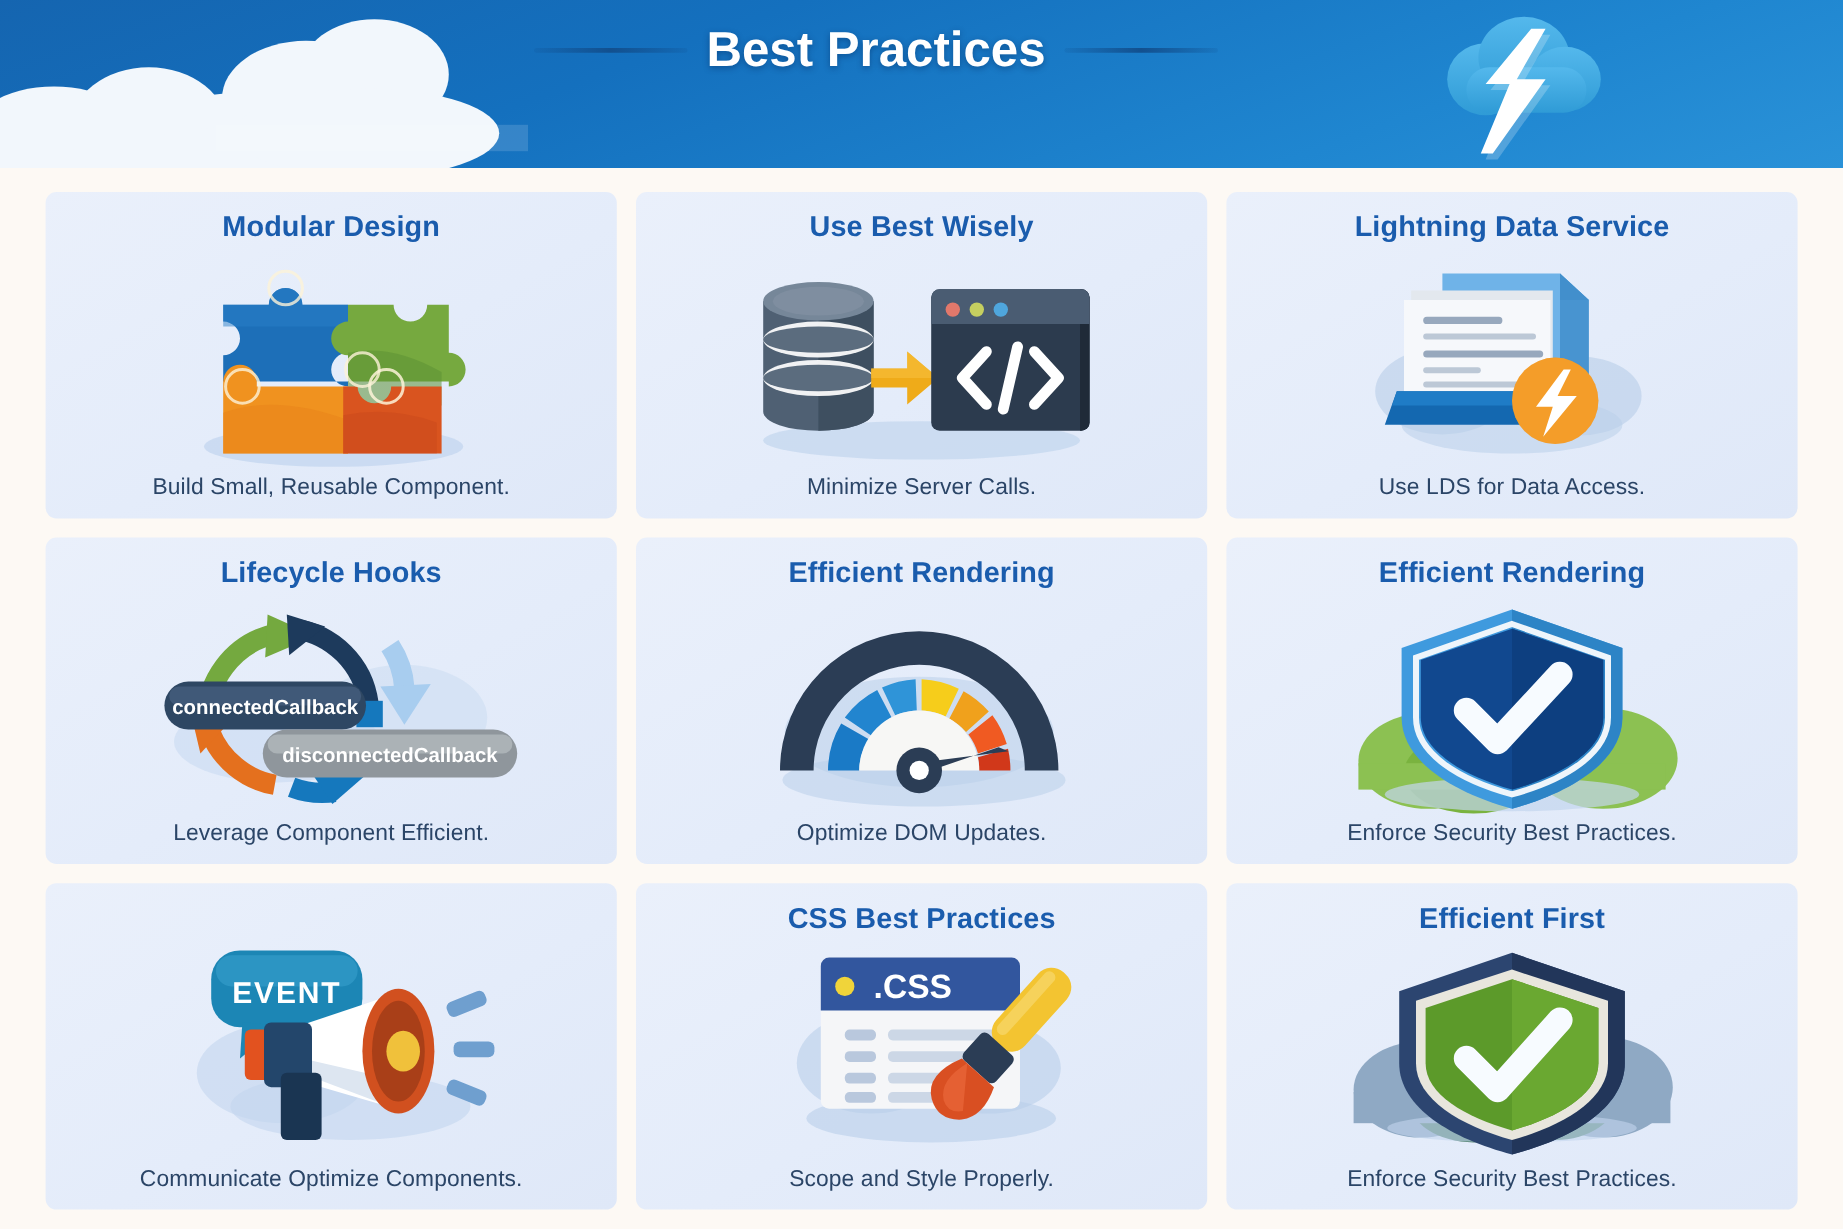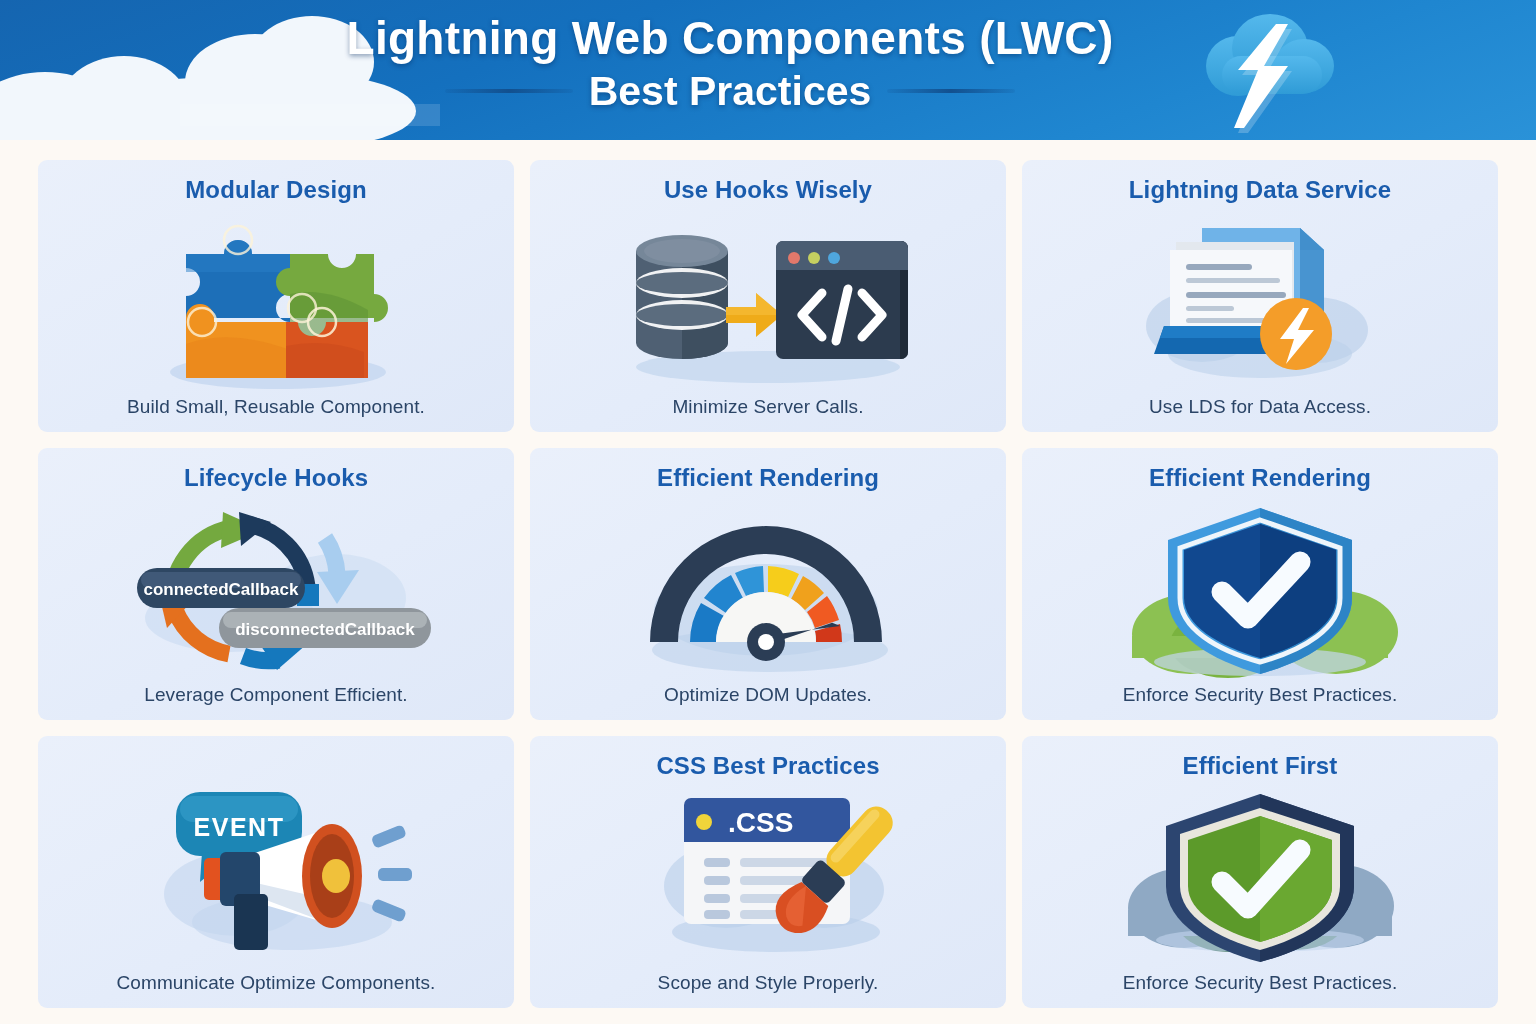--- a/index.html
+++ b/index.html
@@ -84,21 +84,20 @@
   <div class="hdr-cloud c1"></div>
   <div class="hdr-cloud c2"></div>
   <div class="hdr-cloud c3"></div>
   <div class="hdr-cloud c4"></div>
   <div class="hdr-cloud c5"></div>
   <div class="hdr-cloud c6"></div>
   <div class="hdr-cloud c7"></div>
   <div class="hdr-band"></div>
 
   <div class="title-wrap">
-    <div class="main-title">Lightning Web Components (LWC)</div>
     <div class="sub-row">
       <span class="sub-rule"></span>
       <span class="sub-title">Best Practices</span>
       <span class="sub-rule"></span>
     </div>
   </div>
 
   <div class="logo">
     <svg viewBox="0 0 150 128" width="150" height="128">
       <defs>
@@ -142,21 +141,21 @@
         <circle cx="112" cy="34" r="14" fill="none" stroke="#fdf3d8" stroke-width="2.5" opacity=".8"></circle>
         <circle cx="76" cy="116" r="14" fill="none" stroke="#fdf3d8" stroke-width="2.5" opacity=".8"></circle>
         <circle cx="176" cy="102" r="14" fill="none" stroke="#fdf3d8" stroke-width="2.5" opacity=".8"></circle>
         <circle cx="196" cy="116" r="14" fill="none" stroke="#fdf3d8" stroke-width="2.5" opacity=".85"></circle>
       </svg>
     </div>
     <div class="card-sub">Build Small, Reusable Component.</div>
   </div>
 
   <div class="card">
-    <div class="card-title">Use Hooks Wisely</div>
+    <div class="card-title">Use Best Wisely</div>
     <div class="art">
       <svg viewBox="0 0 320 185" width="320" height="185">
         <ellipse cx="160" cy="156" rx="132" ry="16" fill="#c6d8ef" opacity=".8"></ellipse>
 
         <g>
           <path d="M28 40 v92 a46 16 0 0 0 92 0 v-92z" fill="#4f6073"></path>
           <path d="M74 40 v108 a46 16 0 0 0 46 -16 v-92z" fill="#3e4f60"></path>
           <ellipse cx="74" cy="40" rx="46" ry="16" fill="#768799"></ellipse>
           <ellipse cx="74" cy="40" rx="38" ry="12" fill="#8694a5" opacity=".55"></ellipse>
           <ellipse cx="74" cy="72" rx="46" ry="15" fill="#ffffff" opacity=".92"></ellipse>

